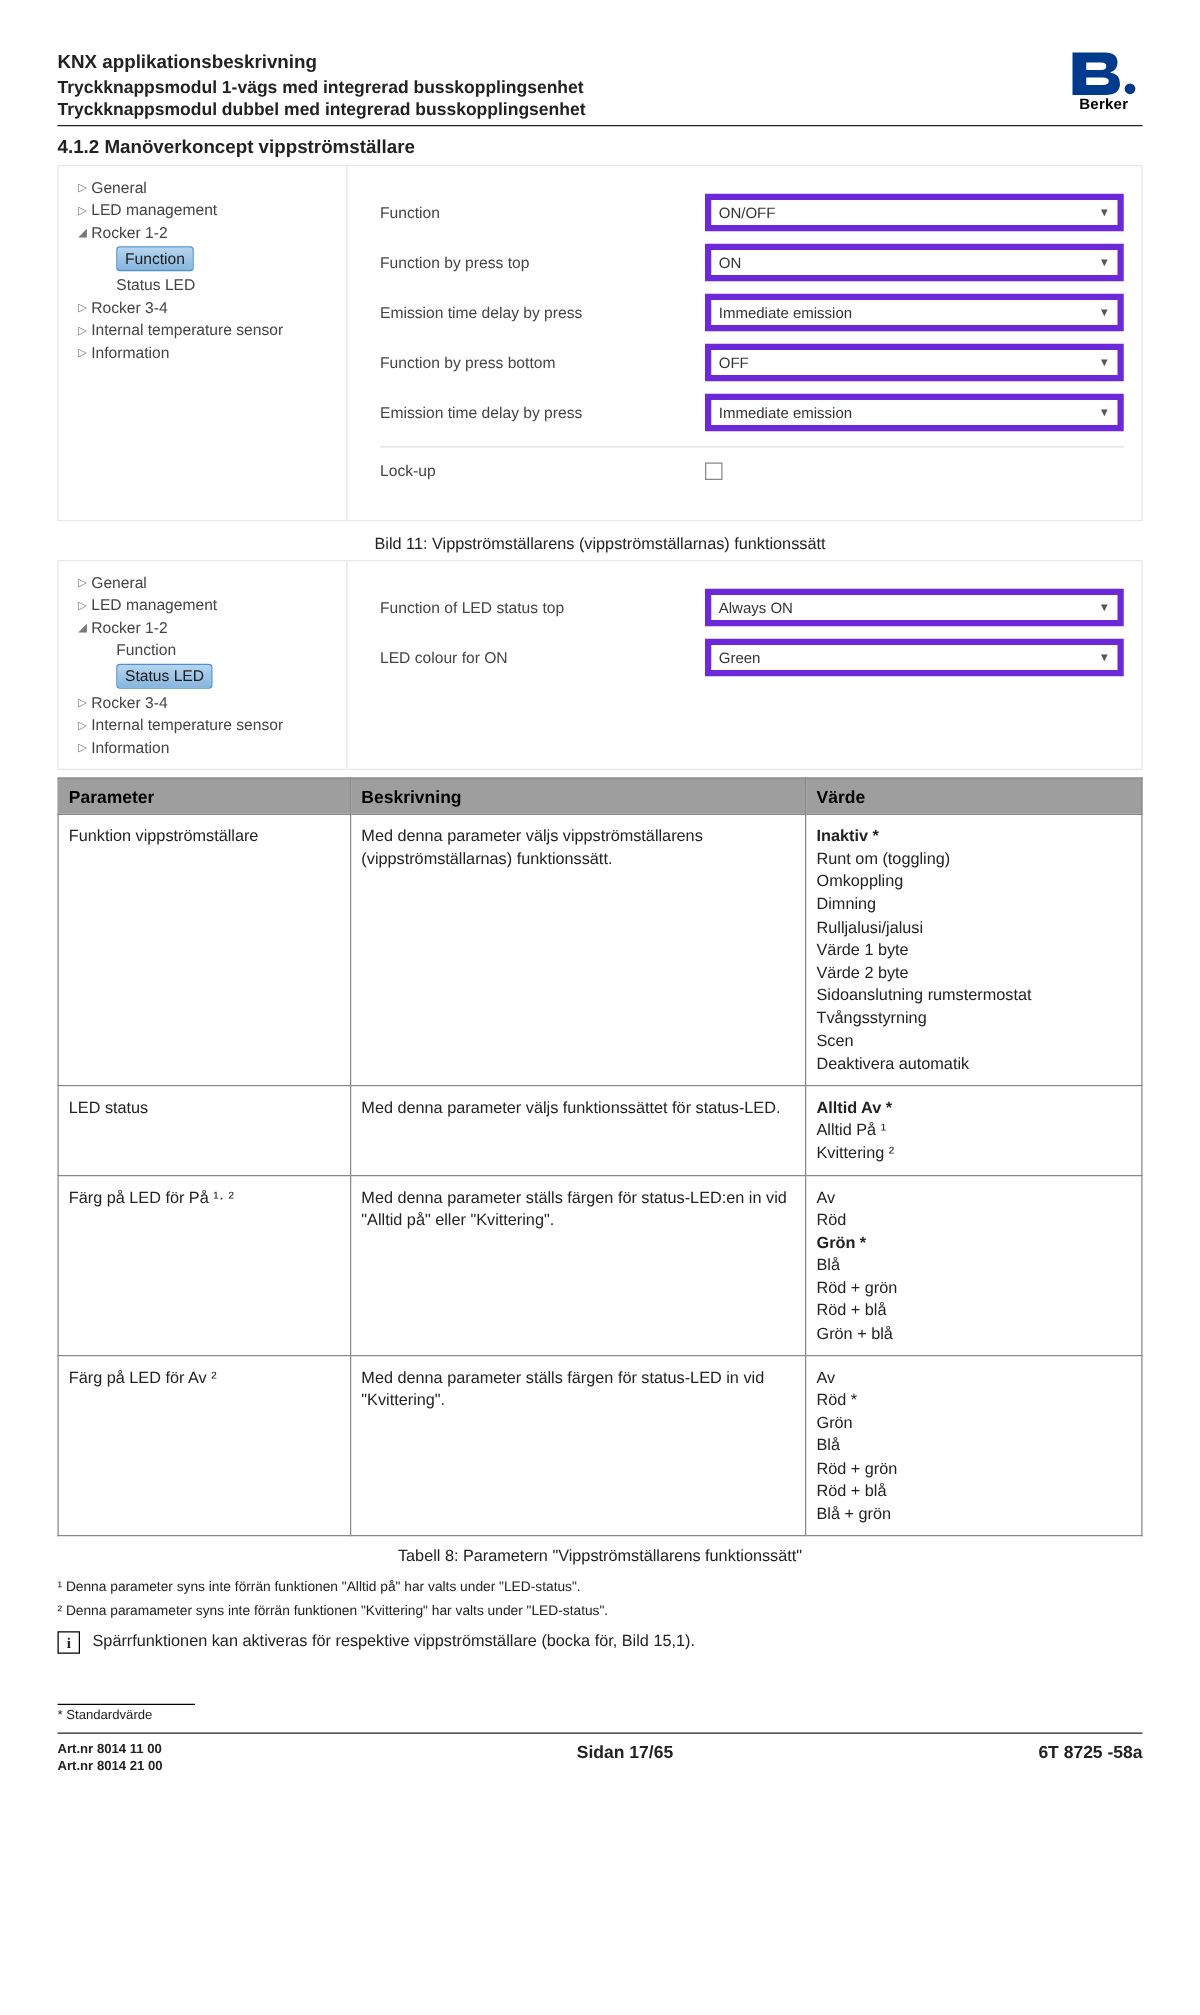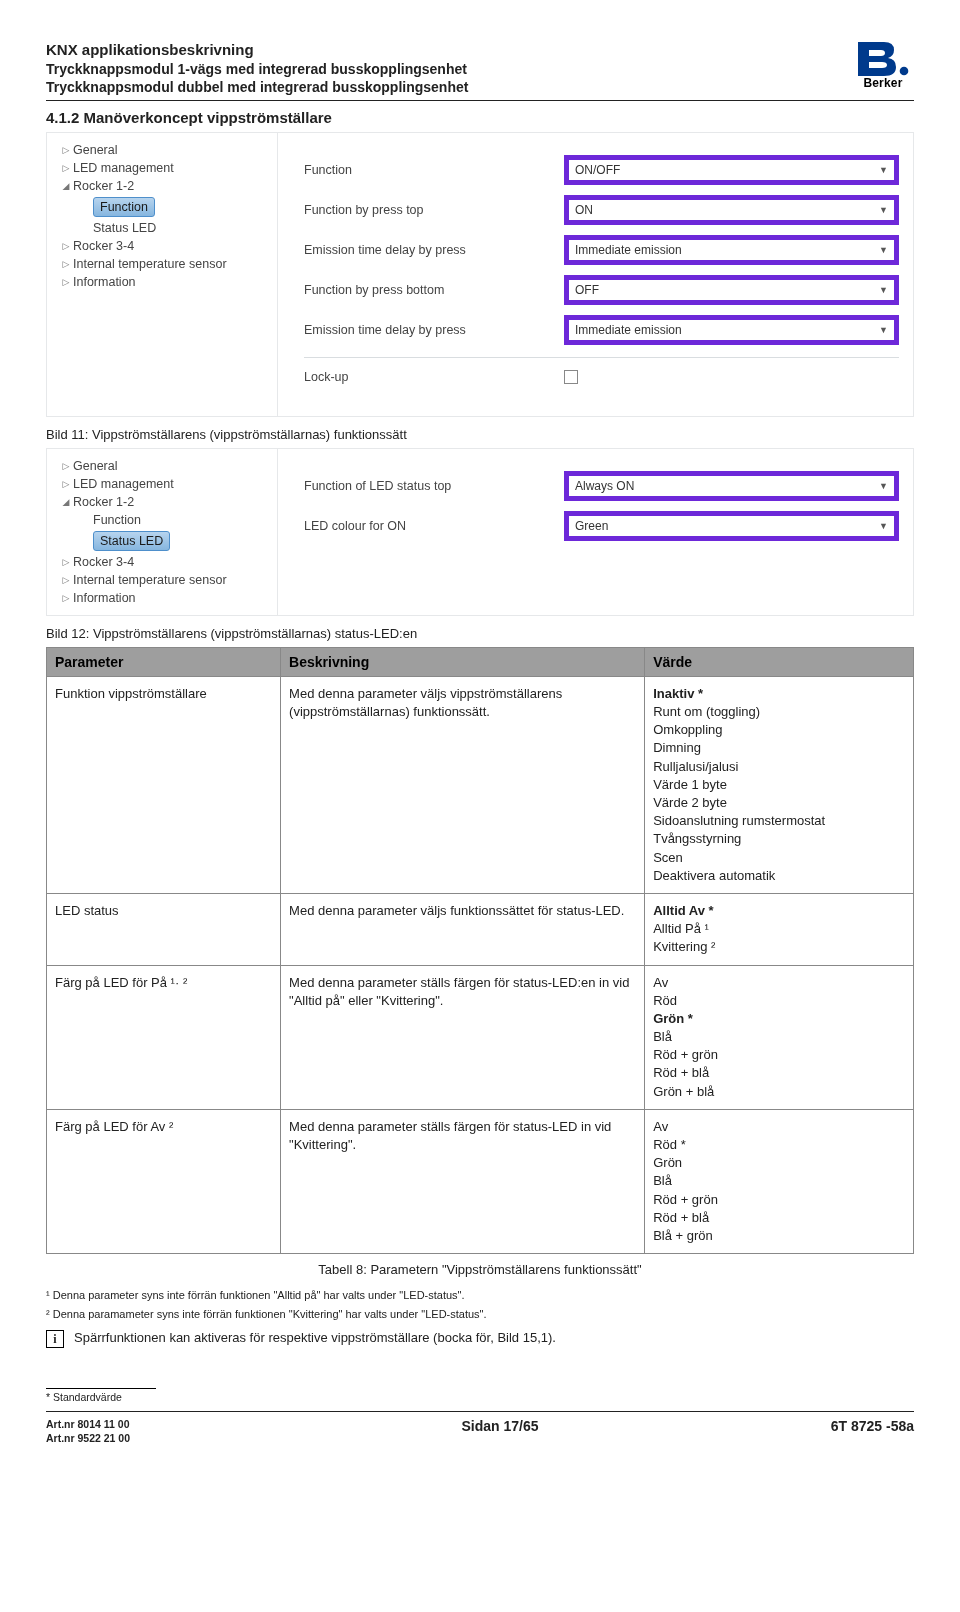--- a/index.html
+++ b/index.html
@@ -16,21 +16,21 @@
   .h1line { font-size:15px; font-weight:bold; line-height:1.3; }
   .h2line { font-size:14px; font-weight:bold; line-height:1.3; }
   .hdrwrap { display:flex; justify-content:space-between; align-items:flex-start; }
   .hdrtext { flex:1; }
   .logo-area { padding-left:10px; text-align:center; }
   .logo-svg { display:block; }
   .brand-under { font-size:12px; font-weight:bold; letter-spacing:0.2px; color:#000; margin-top:-2px;}
   .rule { border:0; border-top:1.5px solid #222; margin:4px 0 8px 0; }
   .sect-num { font-size:15px; font-weight:bold; margin:2px 0 4px 0; }
   .caption { font-size:13px; margin:10px 0 4px 0; }
-  .caption.center { }
+  .caption.center { text-align:center; }
   
   .shot {
     border:1px solid #e6e8ea;
     background:#fff;
     width:100%;
     box-sizing:border-box;
     margin:6px 0;
   }
   .shot-inner { display:flex; }
   .tree {
@@ -257,21 +257,20 @@
         <div class="form-row">
           <div class="form-label">LED colour for ON</div>
           <div class="combo">
               <span>Green</span>
               <span class="caret">▼</span>
             </div>
         </div>
       </div>
     </div>
   </div>
-  <div class="caption center">Bild 12:  Vippströmställarens (vippströmställarnas) status-LED:en</div>
 
   <table class="param">
     <thead>
       <tr>
         <th style="width:27%">Parameter</th>
         <th style="width:42%">Beskrivning</th>
         <th style="width:31%">Värde</th>
       </tr>
     </thead>
     <tbody id="param-tbody">
@@ -342,19 +341,19 @@
   </div>
 
   <div class="asterisk-legend">
     <hr>
     <span>*   Standardvärde</span>
   </div>
 
   <div class="footer">
     <div class="left">
       <div>Art.nr 8014 11 00</div>
-      <div>Art.nr 9522 21 00</div>
+      <div>Art.nr 8014 21 00</div>
     </div>
     <div class="mid">Sidan 17/65</div>
     <div class="right">6T 8725 -58a</div>
   </div>
 
 </div>
 
 </body></html>

